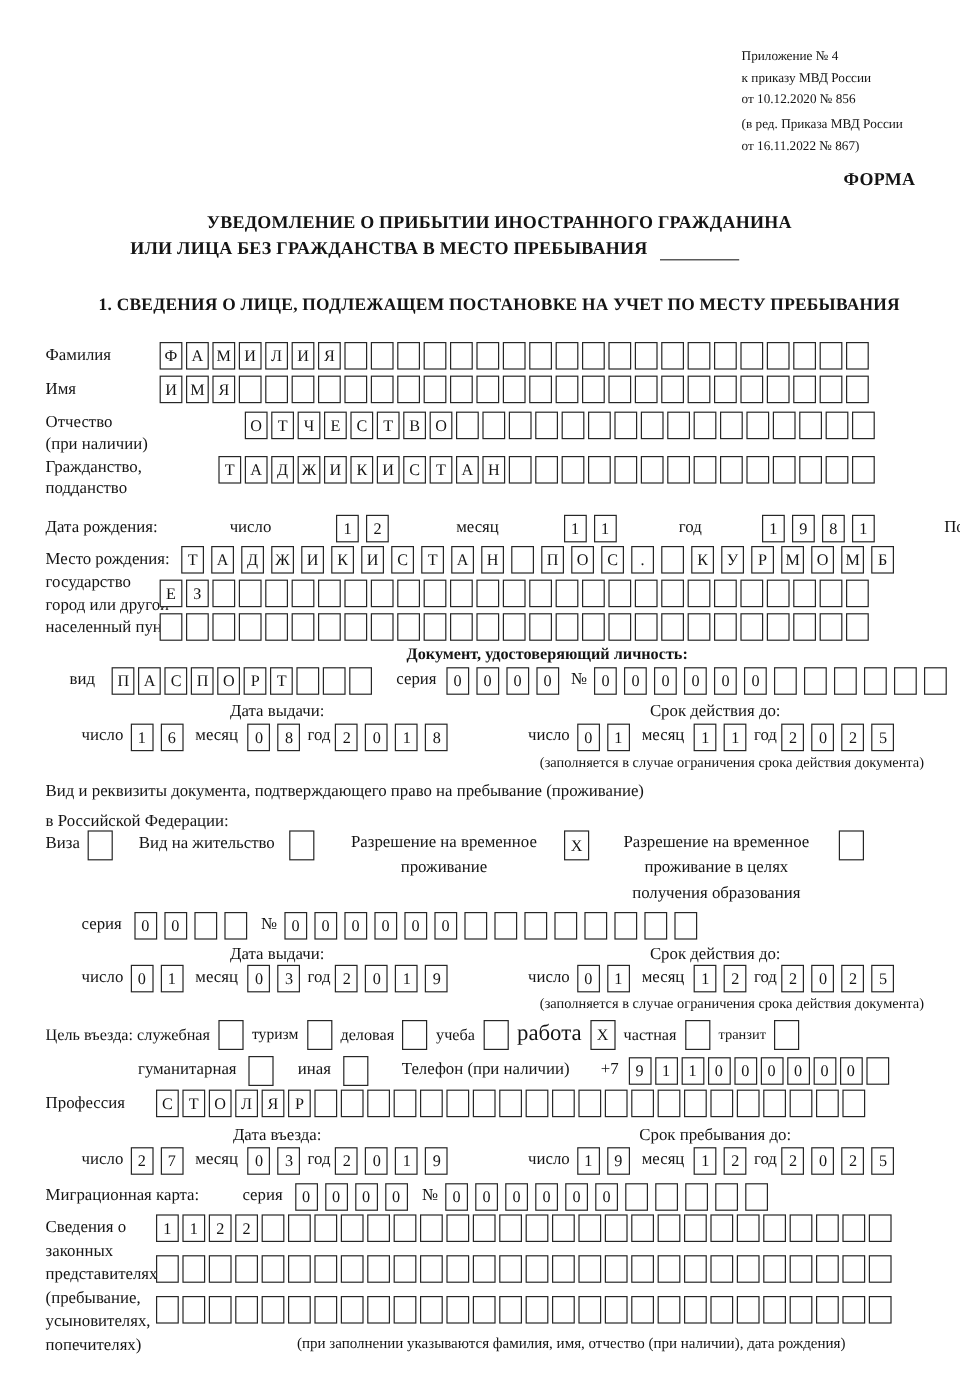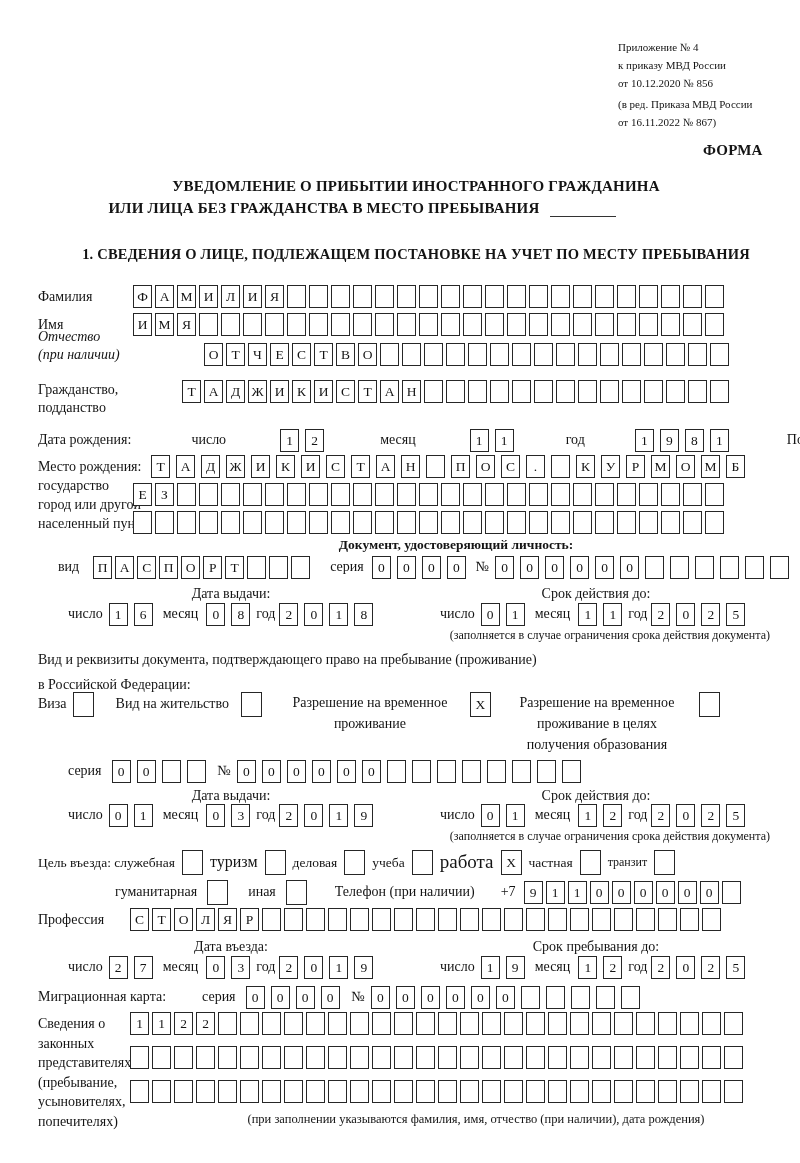--- a/index.html
+++ b/index.html
@@ -105,21 +105,21 @@
     <span class="cell"></span>
     <span class="cell"></span>
     <span class="cell"></span>
     <span class="cell"></span>
     <span class="cell"></span>
     <span class="cell"></span>
     <span class="cell"></span>
     <span class="cell"></span>
   </div>
 
-<div class="abs lbl" style="left:38px;top:328px;font-style:italic;">
+<div class="abs lbl" style="left:38px;top:344px;">
   <div>Отчество</div>
   <div>(при наличии)</div>
 </div>
 <div class="abs cells" style="left:204px;top:343px;">
     <span class="cell">О</span>
     <span class="cell">Т</span>
     <span class="cell">Ч</span>
     <span class="cell">Е</span>
     <span class="cell">С</span>
     <span class="cell">Т</span>
@@ -475,21 +475,21 @@
       <span class="cell">5</span>
     </span>
 </div>
 <div class="abs small right" style="left:350px;top:829px;width:420px;">(заполняется в случае ограничения срока действия документа)</div>
 
 <div class="abs row vcenter" style="left:38px;top:850px;gap:7px;font-size:13.5px;">
   <span class="lbl" style="font-size:13.5px;">Цель въезда: служебная</span>
   <span class="cells cbx">
       <span class="cell"></span>
     </span>
-  <span class="lbl" style="font-size:16px;">туризм</span>
+  <span class="lbl" style="font-size:13px;">туризм</span>
   <span class="cells cbx">
       <span class="cell"></span>
     </span>
   <span class="lbl" style="font-size:13.5px;">деловая</span>
   <span class="cells cbx">
       <span class="cell"></span>
     </span>
   <span class="lbl" style="font-size:13.5px;">учеба</span>
   <span class="cells cbx">
       <span class="cell"></span>

